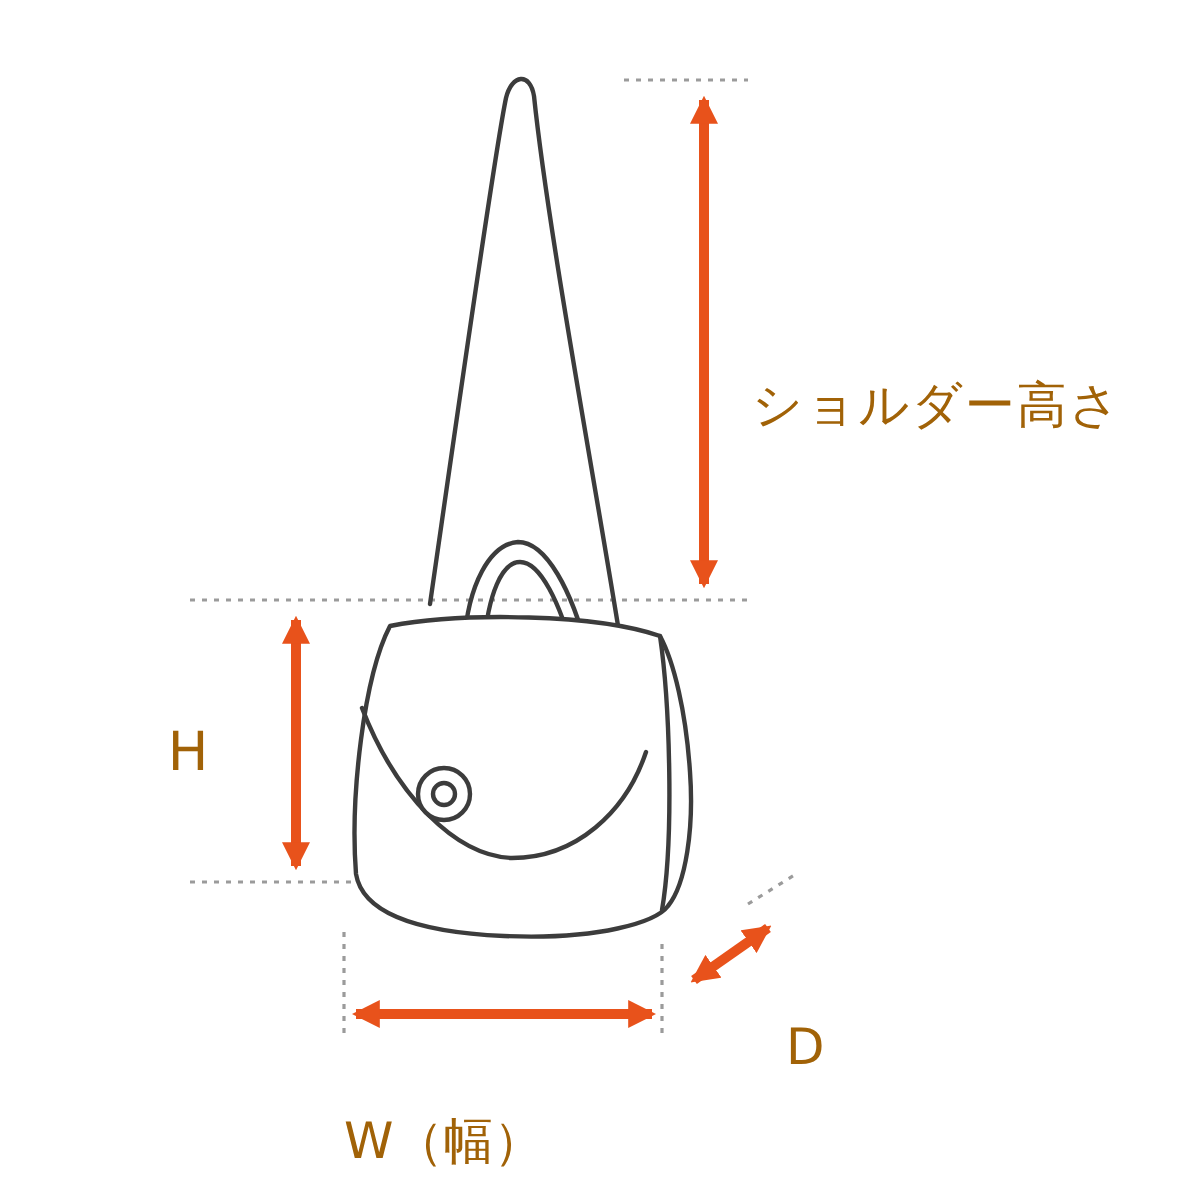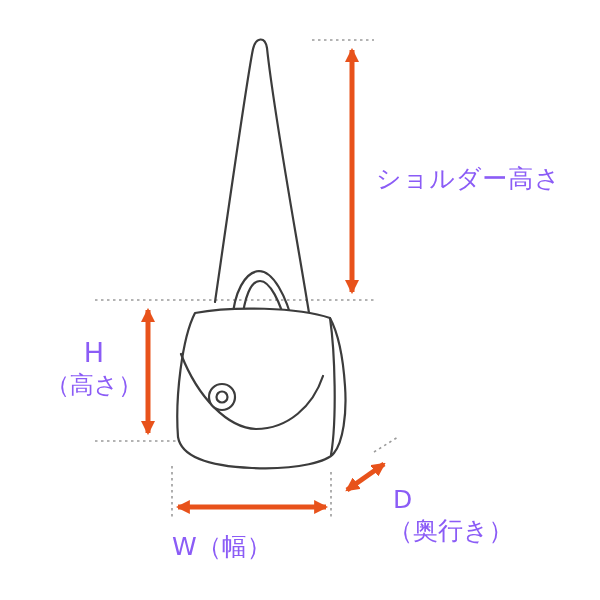--- a/index.html
+++ b/index.html
@@ -18,23 +18,24 @@
     font-family: "DejaVu Sans", "Liberation Sans", sans-serif;
     color: #111111;
   }
   svg.art {
     position: absolute;
     left: 0;
     top: 0;
   }
   .label {
     position: absolute;
-    color: #8b5cf6;
+    color: #a16207;
     font-weight: 500;
     white-space: nowrap;
+    margin-top: 24px;
   }
   .label-shoulder {
     left: 376px;
     top: 162px;
     font-size: 25px;
     letter-spacing: 1px;
   }
   .label-h {
     left: 40px;
     top: 336px;
@@ -96,23 +97,21 @@
       <line x1="148" y1="310" x2="148" y2="433" marker-start="url(#ah)" marker-end="url(#ah)"></line>
       <line x1="178" y1="507" x2="326" y2="507" marker-start="url(#ah)" marker-end="url(#ah)"></line>
       <line x1="347" y1="490" x2="384" y2="464" marker-start="url(#ah)" marker-end="url(#ah)"></line>
     </g>
   </svg>
 
   <div class="label label-shoulder">ショルダー高さ</div>
 
   <div class="label label-h">
     <div class="letter">H</div>
-    <div>（高さ）</div>
   </div>
 
   <div class="label label-w">W（幅）</div>
 
   <div class="label label-d">
     <div class="letter">D</div>
-    <div>（奥行き）</div>
   </div>
 
 </div>
 
 </body></html>

